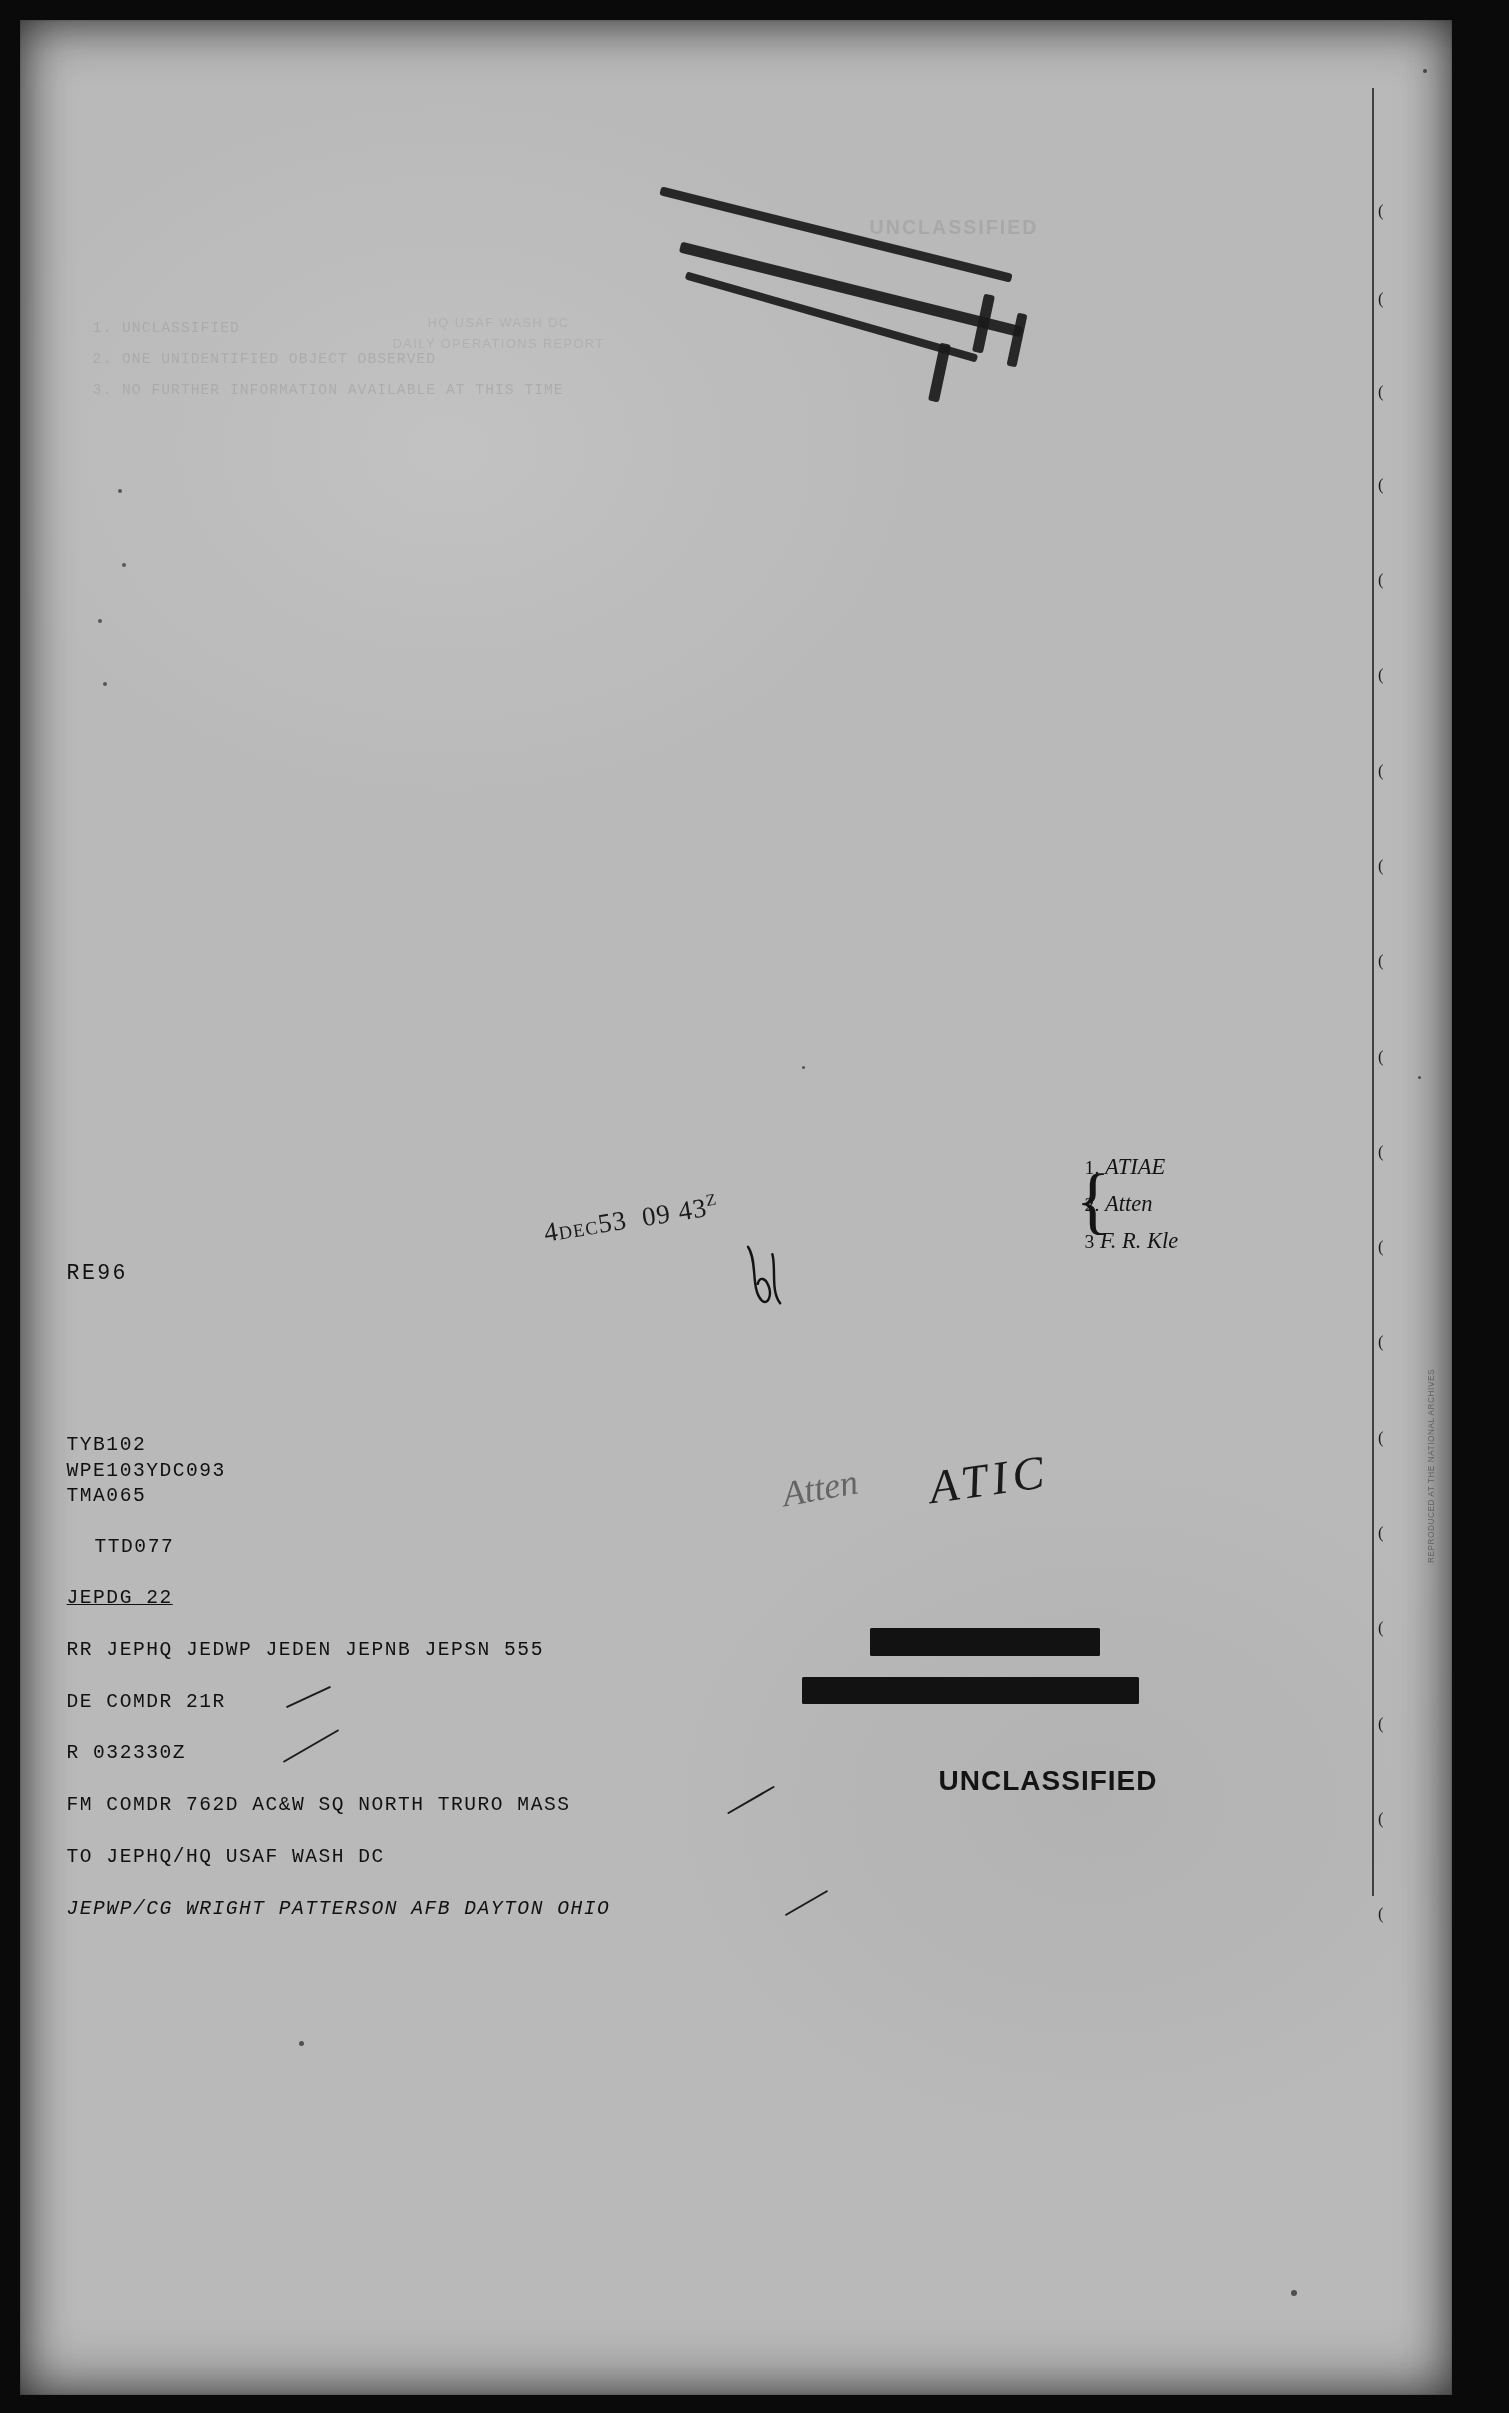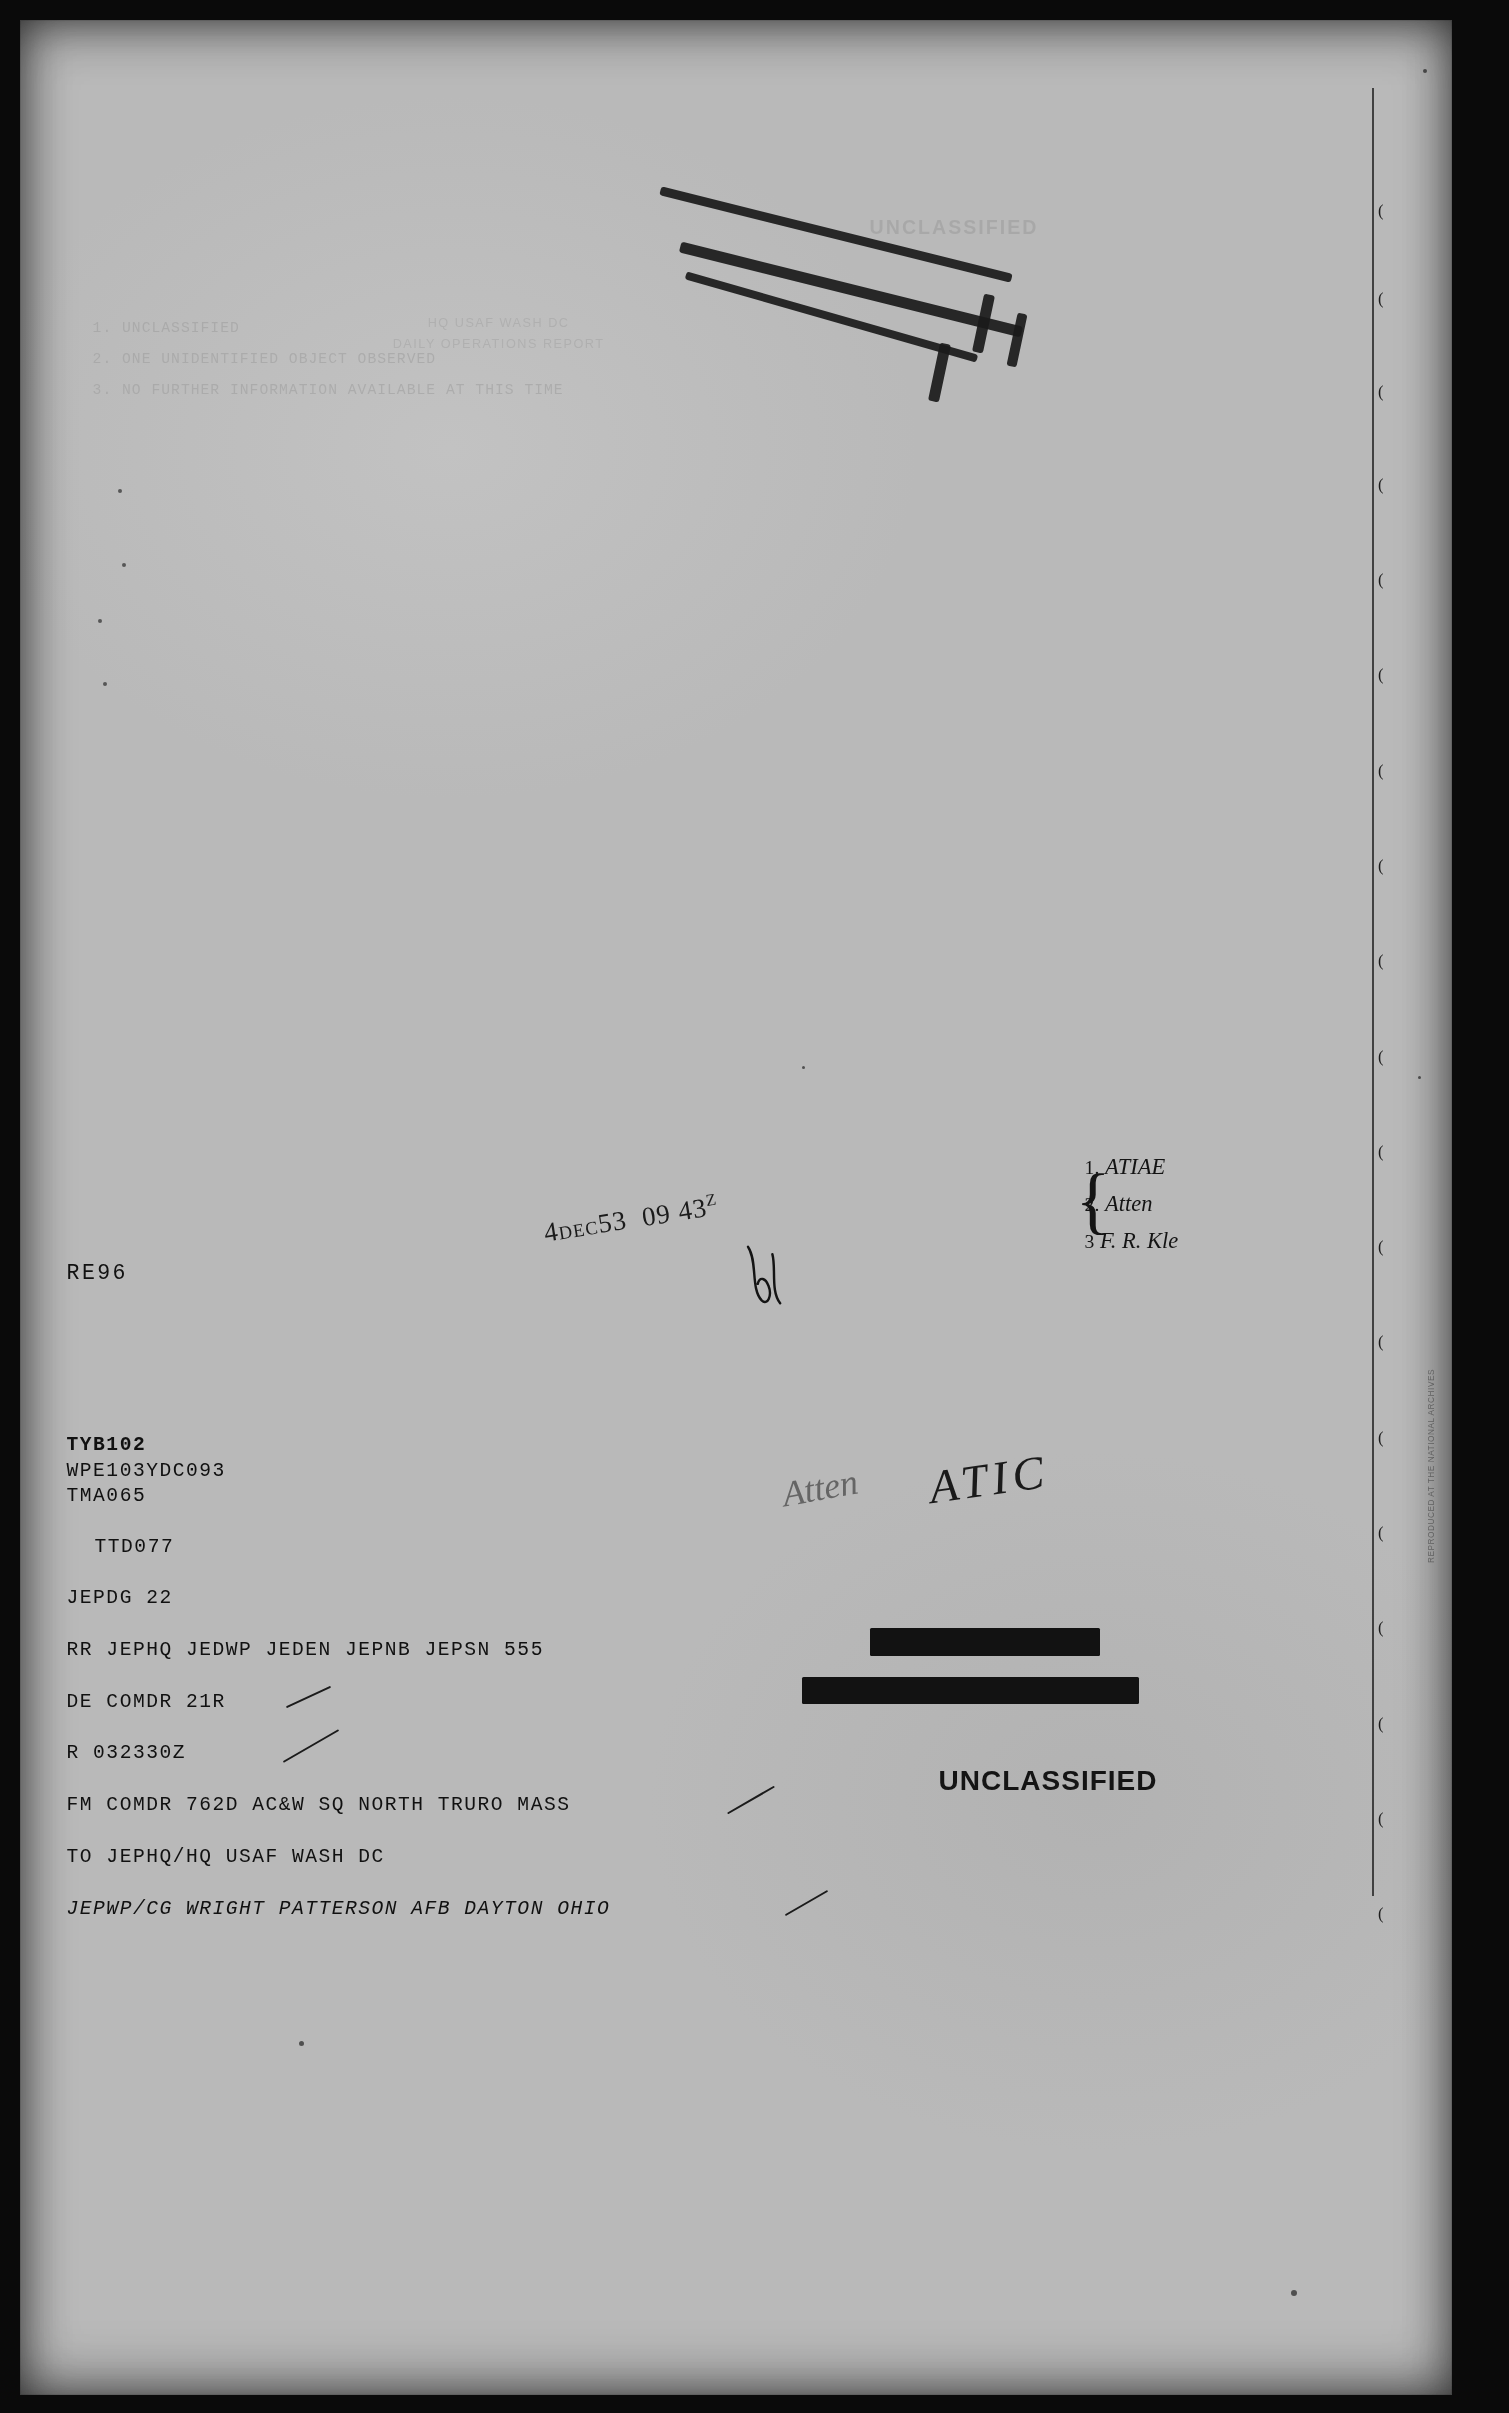--- a/index.html
+++ b/index.html
@@ -345,24 +345,24 @@
 
     <div class="hand-atic">ATIC</div>
     <div class="hand-atten">Atten</div>
 
     <div class="redaction" style="left:850px;top:1608px;width:230px;height:28px;"></div>
     <div class="redaction" style="left:782px;top:1657px;width:337px;height:27px;"></div>
 
     <div class="unclass">UNCLASSIFIED</div>
 
     <div class="tty" style="top:1440px;">WPE103YDC093</div>
-    <div class="tty" style="top:1414px;font-weight:bold;">TYB102</div>
+    <div class="tty" style="top:1414px;">TYB102</div>
     <div class="tty" style="top:1465px;">TMA065</div>
     <div class="tty" style="top:1516px;margin-left:28px;">TTD077</div>
-    <div class="tty" style="top:1567px;">JEPDG 22</div>
+    <div class="tty" style="top:1567px;text-decoration:underline;">JEPDG 22</div>
 
     <div class="tty" style="top:1619px;">RR JEPHQ JEDWP JEDEN JEPNB JEPSN 555</div>
     <div class="tty" style="top:1671px;">DE COMDR 21R</div>
     <div class="tty" style="top:1722px;">R 032330Z</div>
     <div class="tty" style="top:1774px;text-align:right;">FM COMDR 762D AC&amp;W SQ NORTH TRURO MASS</div>
     <div class="tty" style="top:1826px;">TO JEPHQ/HQ USAF WASH DC</div>
     <div class="tty" style="top:1878px;font-style:italic;">JEPWP/CG WRIGHT PATTERSON AFB DAYTON OHIO</div>
 
     <div class="pen-slash" style="left:264px;top:1676px;width:49px;transform:rotate(-25deg);"></div>
     <div class="pen-slash" style="left:259px;top:1725px;width:64px;transform:rotate(-30deg);"></div>

